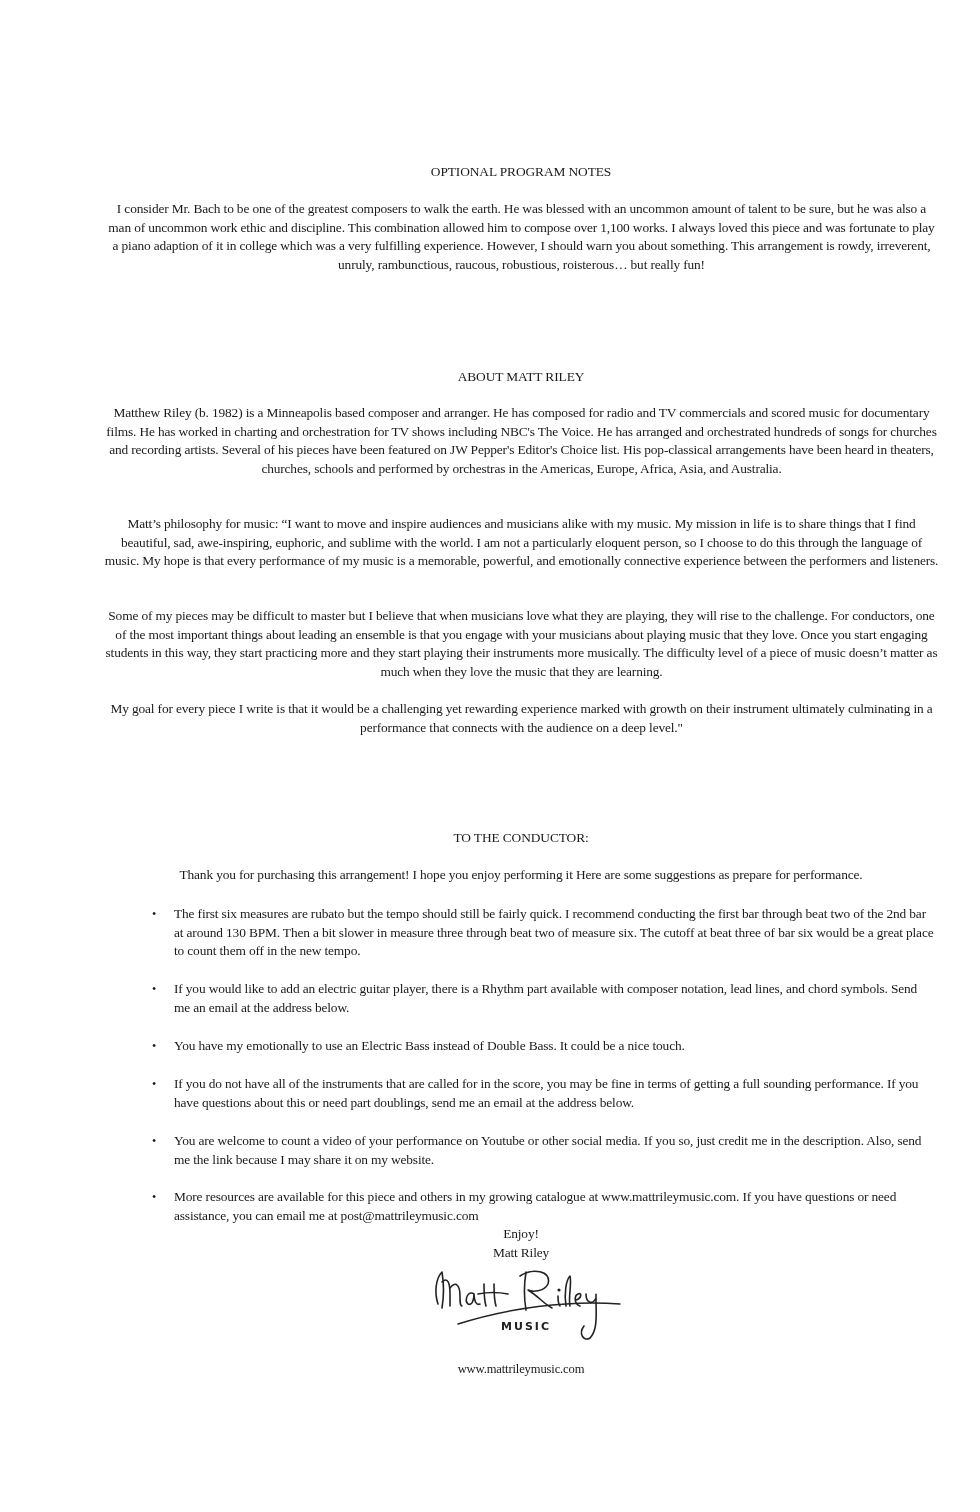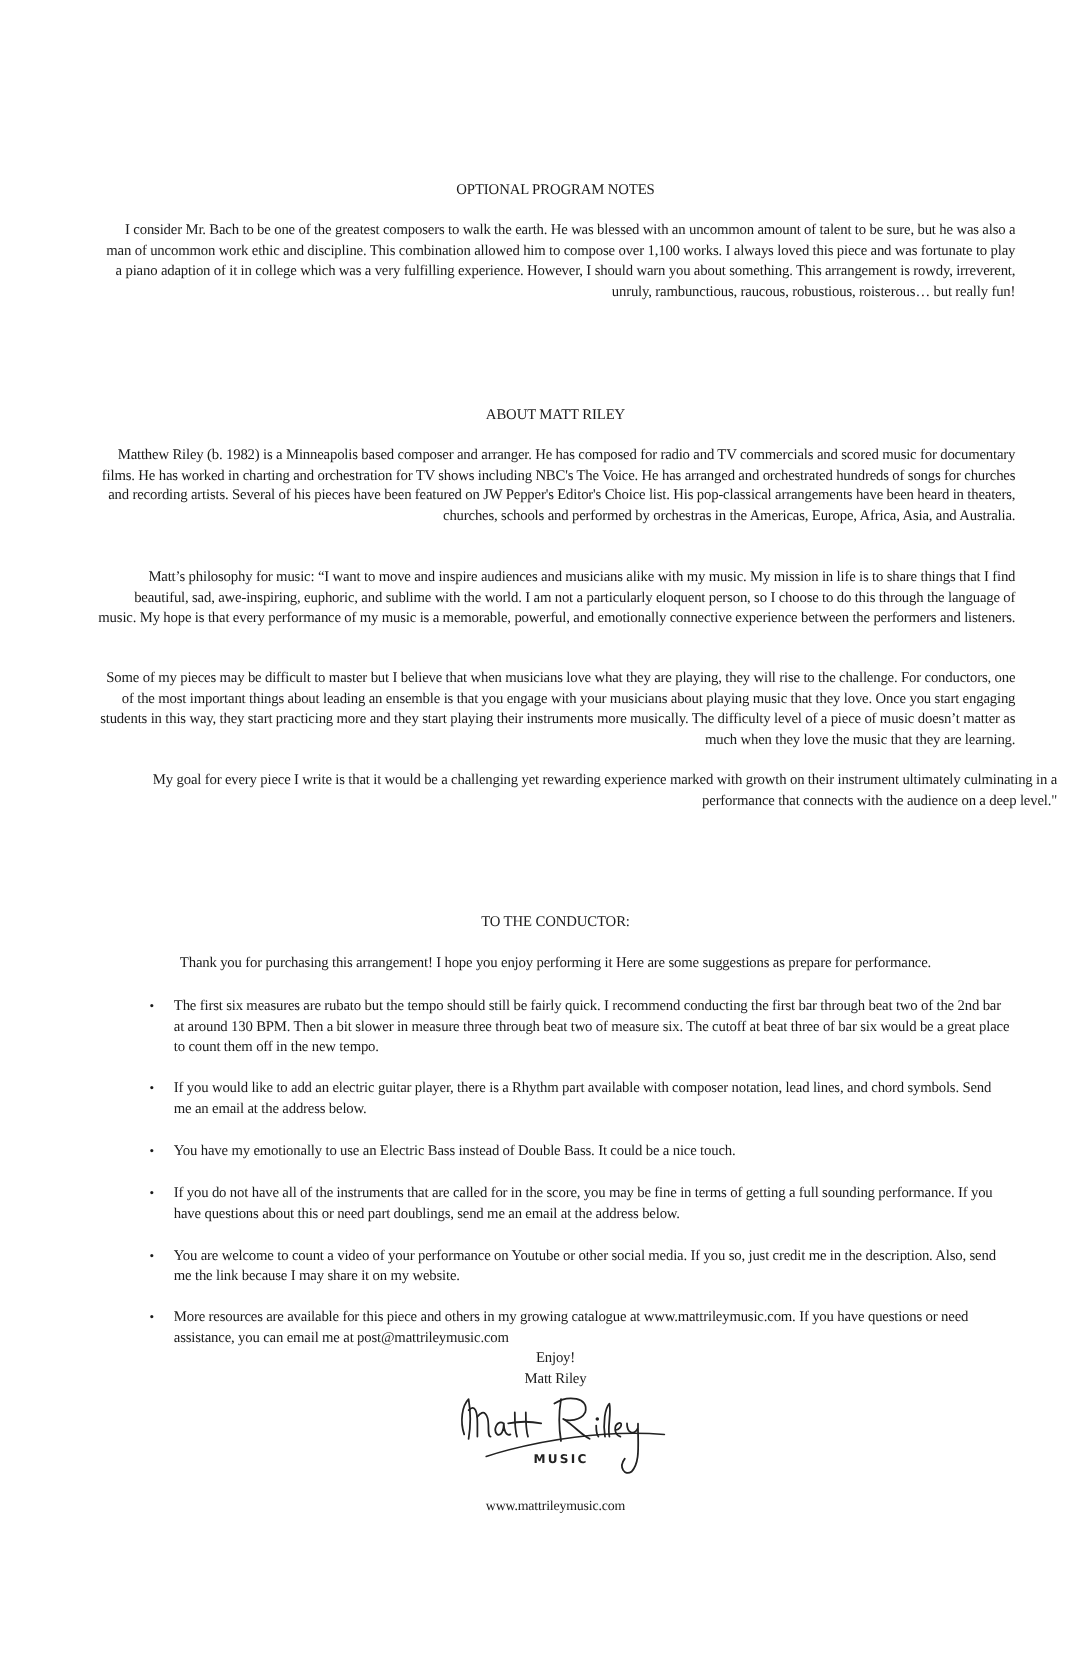--- a/index.html
+++ b/index.html
@@ -13,38 +13,38 @@
       position: relative;
       overflow: hidden;
       font-family: "Liberation Serif", "DejaVu Serif", serif;
       color: #1a1a1a;
       font-size: 13.4px;
       line-height: 18.6px;
       letter-spacing: -0.15px;
     }
     .page {
       position: absolute;
-      left: 0; top: 0;
+      left: 16px; top: 0;
       width: 805px;
       height: 1512px;
     }
     .heading {
       position: absolute;
       left: 0;
       width: 1010px;
       text-align: center;
       font-size: 13.4px;
       letter-spacing: -0.1px;
     }
     .para {
       position: absolute;
       left: 88px;
       width: 835px;
       margin: 0;
-      text-align: right;
+      text-align: center;
     }
     .intro {
       position: absolute;
       left: 0;
       width: 1010px;
       text-align: center;
     }
     .bullets {
       position: absolute;
       left: 0;
@@ -96,21 +96,21 @@
 
 <div class="page">
 
   <div class="heading" style="top:163px;">OPTIONAL PROGRAM NOTES</div>
   <p class="para" style="top:200px;">I consider Mr. Bach to be one of the greatest composers to walk the earth. He was blessed with an uncommon amount of talent to be sure, but he was also a man of uncommon work ethic and discipline. This combination allowed him to compose over 1,100 works. I always loved this piece and was fortunate to play a piano adaption of it in college which was a very fulfilling experience. However, I should warn you about something. This arrangement is rowdy, irreverent, unruly, rambunctious, raucous, robustious, roisterous… but really fun!</p>
 
   <div class="heading" style="top:368px;">ABOUT MATT RILEY</div>
   <p class="para" style="top:404px;">Matthew Riley (b. 1982) is a Minneapolis based composer and arranger. He has composed for radio and TV commercials and scored music for documentary films. He has worked in charting and orchestration for TV shows including NBC's The Voice. He has arranged and orchestrated hundreds of songs for churches and recording artists. Several of his pieces have been featured on JW Pepper's Editor's Choice list. His pop-classical arrangements have been heard in theaters, churches, schools and performed by orchestras in the Americas, Europe, Africa, Asia, and Australia.</p>
   <p class="para" style="top:515px;">Matt’s philosophy for music: “I want to move and inspire audiences and musicians alike with my music. My mission in life is to share things that I find beautiful, sad, awe-inspiring, euphoric, and sublime with the world. I am not a particularly eloquent person, so I choose to do this through the language of music. My hope is that every performance of my music is a memorable, powerful, and emotionally connective experience between the performers and listeners.</p>
   <p class="para" style="top:607px;">Some of my pieces may be difficult to master but I believe that when musicians love what they are playing, they will rise to the challenge. For conductors, one of the most important things about leading an ensemble is that you engage with your musicians about playing music that they love. Once you start engaging students in this way, they start practicing more and they start playing their instruments more musically. The difficulty level of a piece of music doesn’t matter as much when they love the music that they are learning.</p>
-  <p class="para" style="top:700px;margin-left:38px;">My goal for every piece I write is that it would be a challenging yet rewarding experience marked with growth on their instrument ultimately culminating in a performance that connects with the audience on a deep level."</p>
+  <p class="para" style="top:700px;">My goal for every piece I write is that it would be a challenging yet rewarding experience marked with growth on their instrument ultimately culminating in a performance that connects with the audience on a deep level."</p>
 
   <div class="heading" style="top:829px;">TO THE CONDUCTOR:</div>
   <div class="intro" style="top:866px;">Thank you for purchasing this arrangement! I hope you enjoy performing it Here are some suggestions as prepare for performance.</div>
 
   <div class="bullets">
     <div class="bullet-item" style="top:905px;">
       <span class="bullet-dot">•</span>
       <span class="bullet-text">The first six measures are rubato but the tempo should still be fairly quick. I recommend conducting the first bar through beat two of the 2nd bar at around 130 BPM. Then a bit slower in measure three through beat two of measure six. The cutoff at beat three of bar six would be a great place to count them off in the new tempo.</span>
     </div>
     <div class="bullet-item" style="top:980px;">

